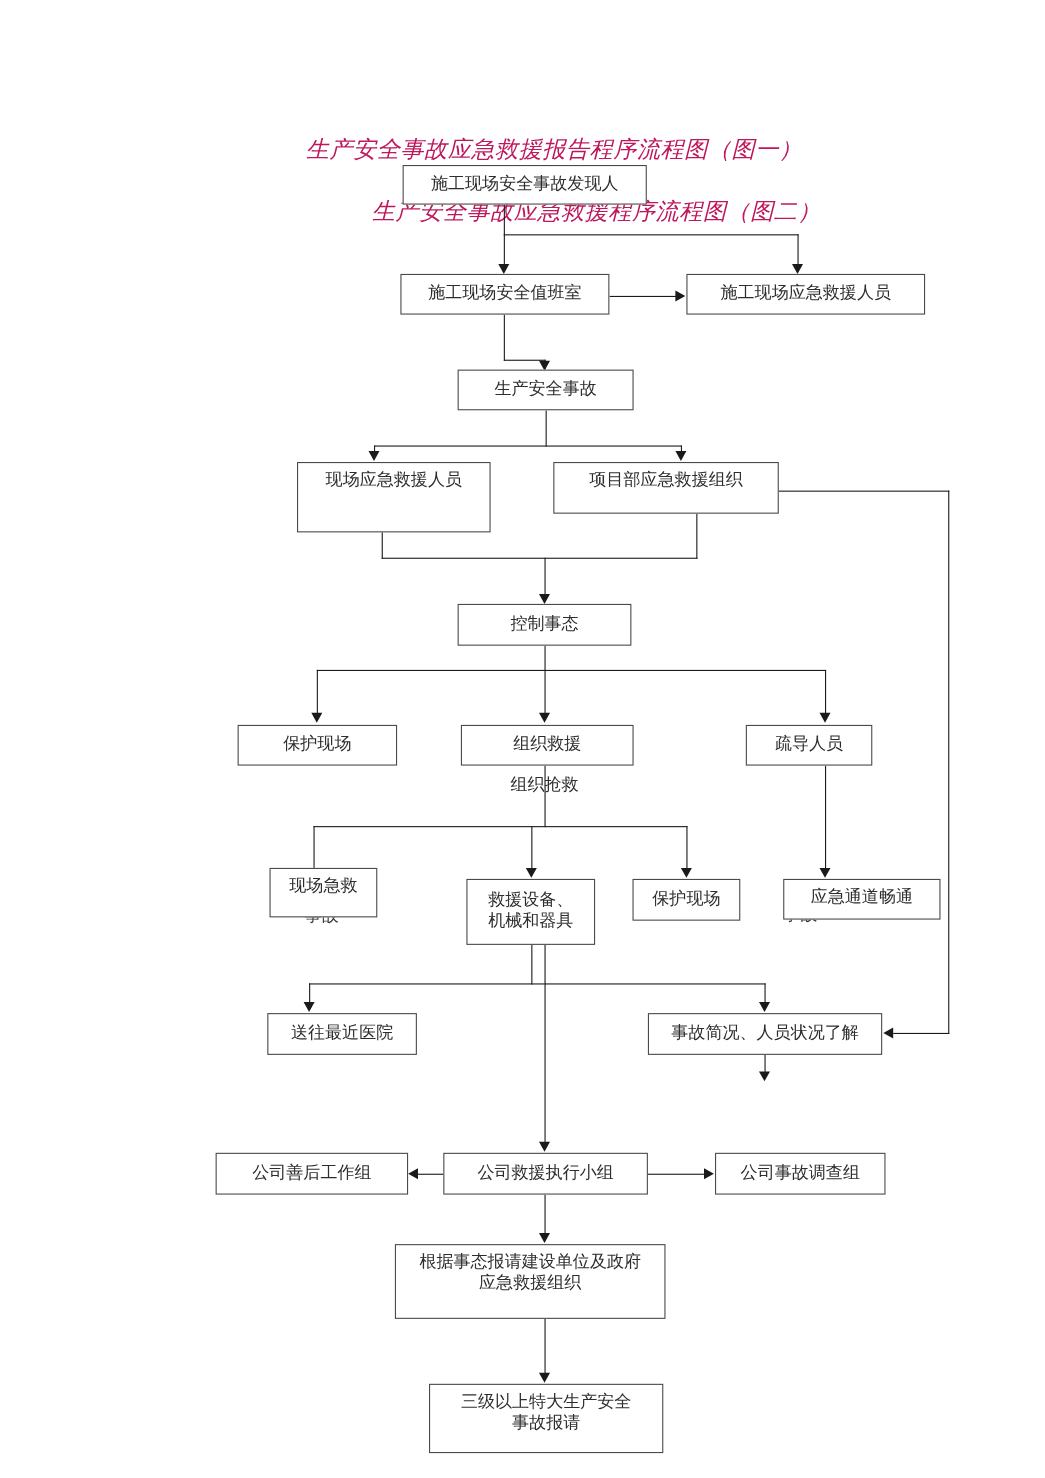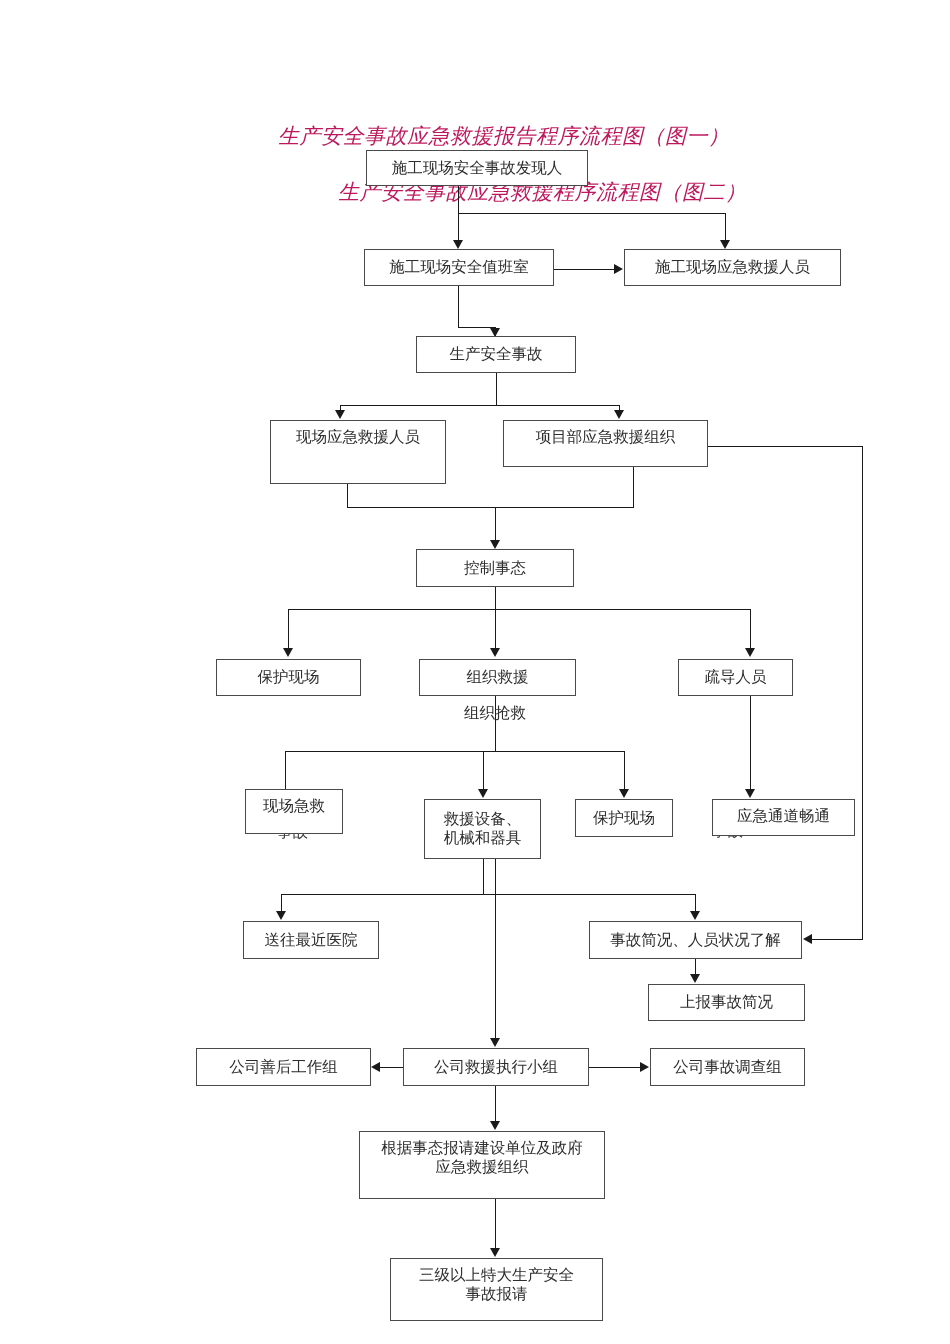--- a/index.html
+++ b/index.html
@@ -211,21 +211,20 @@
 机械和器具</div>
 
   <div class="box" style="left:575px; top:799px; width:98px; height:38px;">保护现场</div>
 
   <div class="box topalign" style="left:712px; top:799px; width:143px; height:37px;">应急通道畅通</div>
 
   <div class="box" style="left:243px; top:921px; width:136px; height:38px;">送往最近医院</div>
 
   <div class="box" style="left:589px; top:921px; width:213px; height:38px;">事故简况、人员状况了解</div>
 
-  <div class="box" style="left:648px; top:984px; width:157px; height:37px;">上报事故简况</div>
 
   <div class="box" style="left:196px; top:1048px; width:175px; height:38px;">公司善后工作组</div>
 
   <div class="box" style="left:403px; top:1048px; width:186px; height:38px;">公司救援执行小组</div>
 
   <div class="box" style="left:650px; top:1048px; width:155px; height:38px;">公司事故调查组</div>
 
   <div class="box topalign" style="left:359px; top:1131px; width:246px; height:68px; white-space:pre-line;">根据事态报请建设单位及政府
 应急救援组织</div>
 

